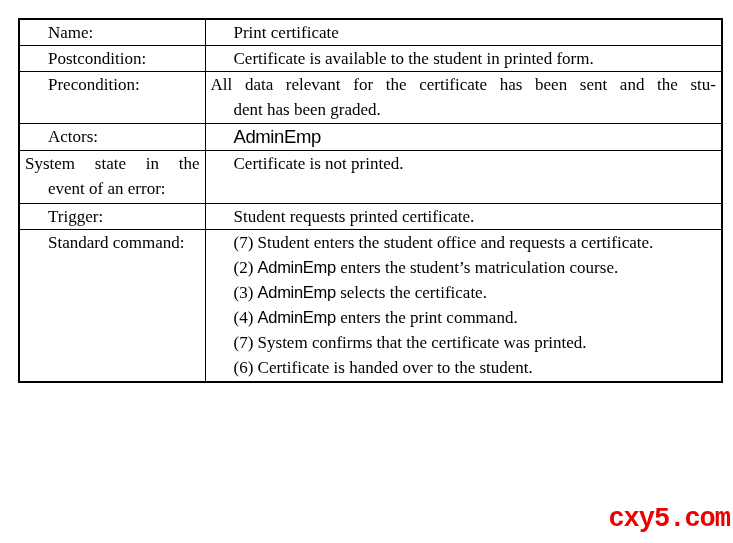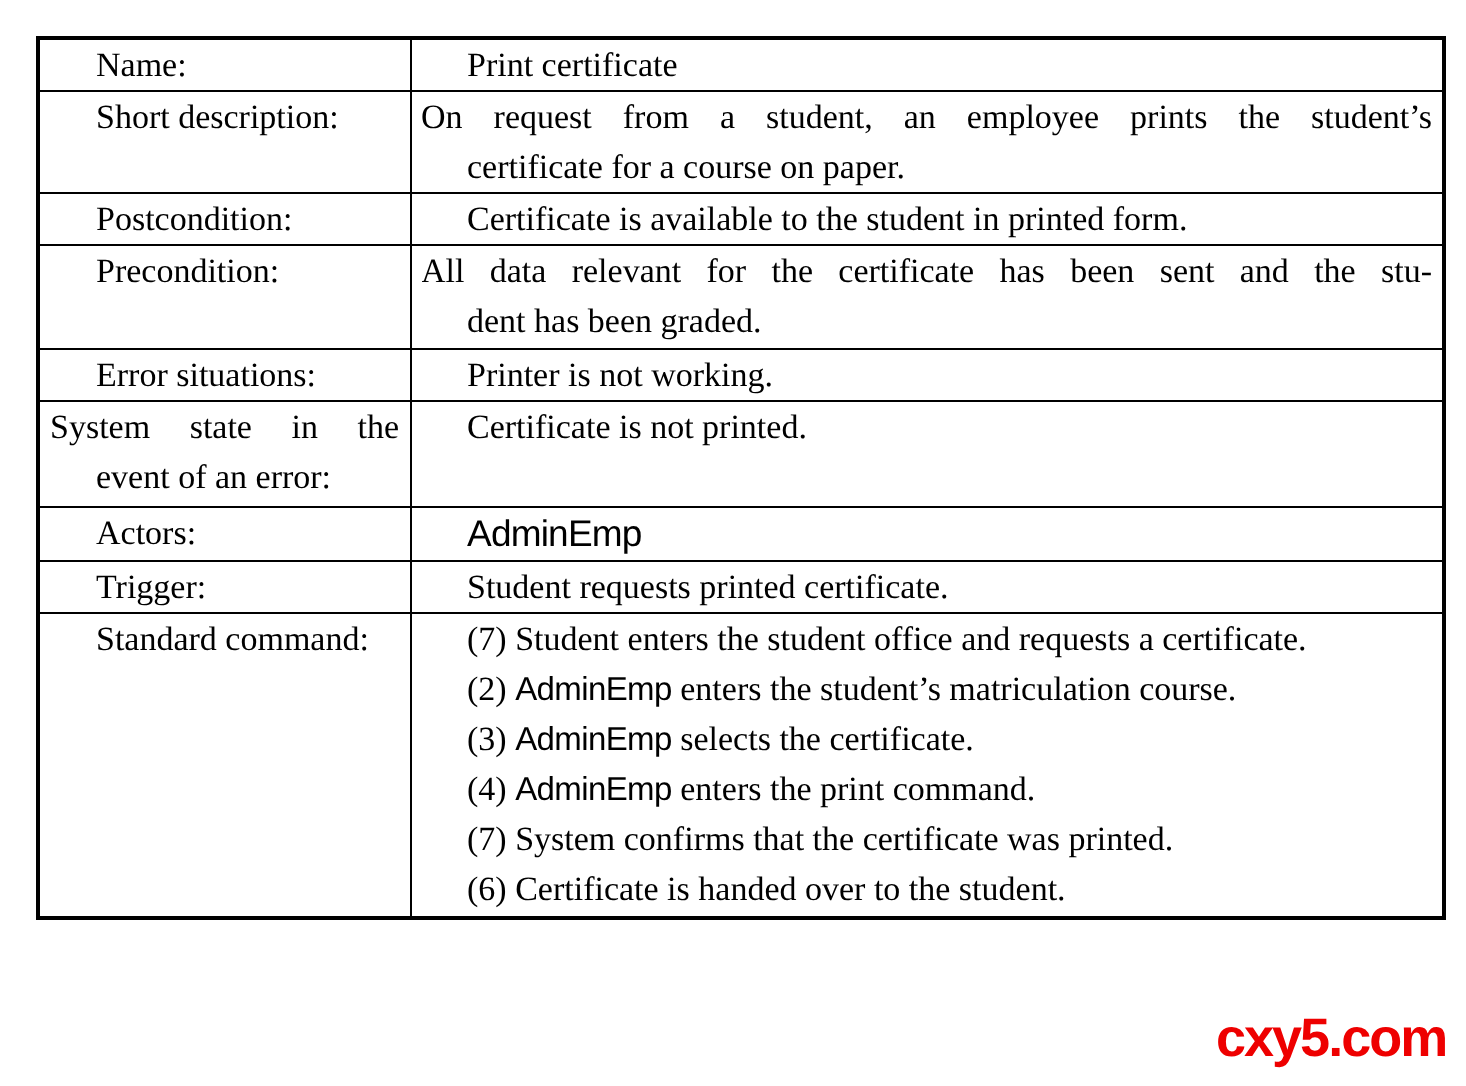--- a/index.html
+++ b/index.html
@@ -59,21 +59,22 @@
   .actors-value {
     font-family: "Liberation Sans", sans-serif;
     font-size: 18.5px;
     letter-spacing: -0.4px;
   }
   .watermark {
     position: absolute;
     left: 608px;
     top: 504px;
     width: 122px;
-    font-family: Liberation Sans, sans-serif;
+    text-align: right;
+    font-family: Liberation Mono, monospace;
     font-weight: bold;
     font-size: 27px;
     letter-spacing: -1px;
     z-index: 5;
   }
 </style>
 </head>
 <body style="background: rgb(255, 255, 255); color: rgb(0, 0, 0);">
 
 <table class="uc-table">
@@ -84,74 +85,57 @@
   <tbody>
     <tr style="height:26px">
       <td>
         <div class="line">Name:</div>
       </td>
       <td>
         <div class="line">Print certificate</div>
       </td>
     </tr>
 
-    <tr style="height:51px">
-      <td>
-        <div class="line">Short description:</div>
-      </td>
-      <td>
-        <div class="jline">On request from a student, an employee prints the student’s</div>
-        <div class="line">certificate for a course on paper.</div>
-      </td>
-    </tr>
 
     <tr style="height:25px">
       <td>
         <div class="line">Postcondition:</div>
       </td>
       <td>
         <div class="line">Certificate is available to the student in printed form.</div>
       </td>
     </tr>
 
     <tr style="height:52px">
       <td>
         <div class="line">Precondition:</div>
       </td>
       <td>
         <div class="jline">All data relevant for the certificate has been sent and the stu-</div>
         <div class="line">dent has been graded.</div>
       </td>
     </tr>
 
-    <tr style="height:26px">
+
+    <tr style="height:27px">
       <td>
-        <div class="line">Error situations:</div>
+        <div class="line">Actors:</div>
       </td>
       <td>
-        <div class="line">Printer is not working.</div>
+        <div class="line actors-value">AdminEmp</div>
       </td>
     </tr>
 
     <tr style="height:53px">
       <td>
         <div class="jline">System state in the</div>
         <div class="line">event of an error:</div>
       </td>
       <td>
         <div class="line">Certificate is not printed.</div>
-      </td>
-    </tr>
-
-    <tr style="height:27px">
-      <td>
-        <div class="line">Actors:</div>
-      </td>
-      <td>
-        <div class="line actors-value">AdminEmp</div>
       </td>
     </tr>
 
     <tr style="height:25px">
       <td>
         <div class="line">Trigger:</div>
       </td>
       <td>
         <div class="line">Student requests printed certificate.</div>
       </td>

